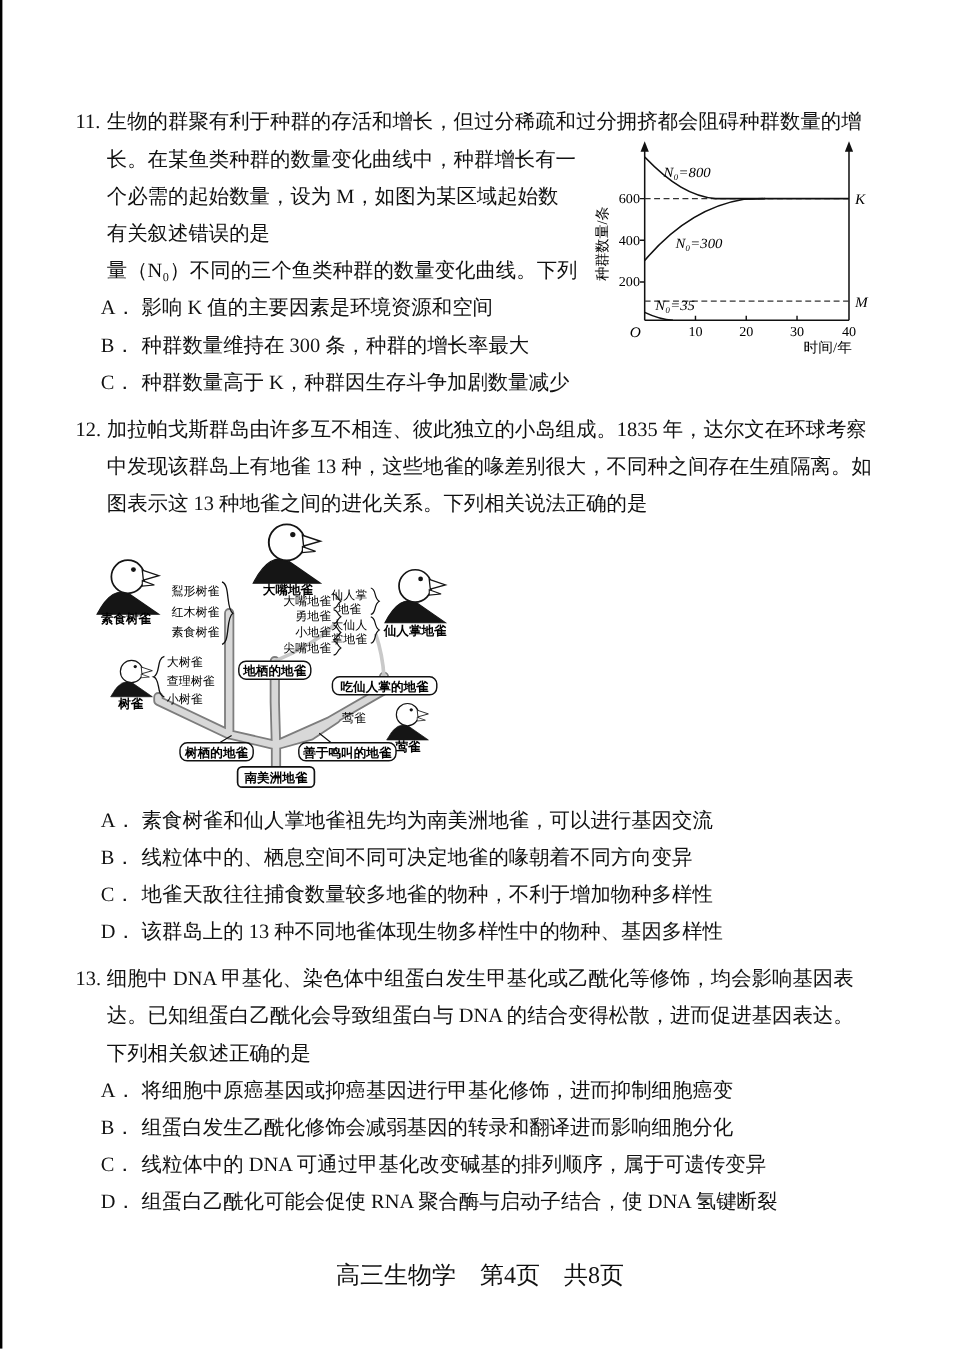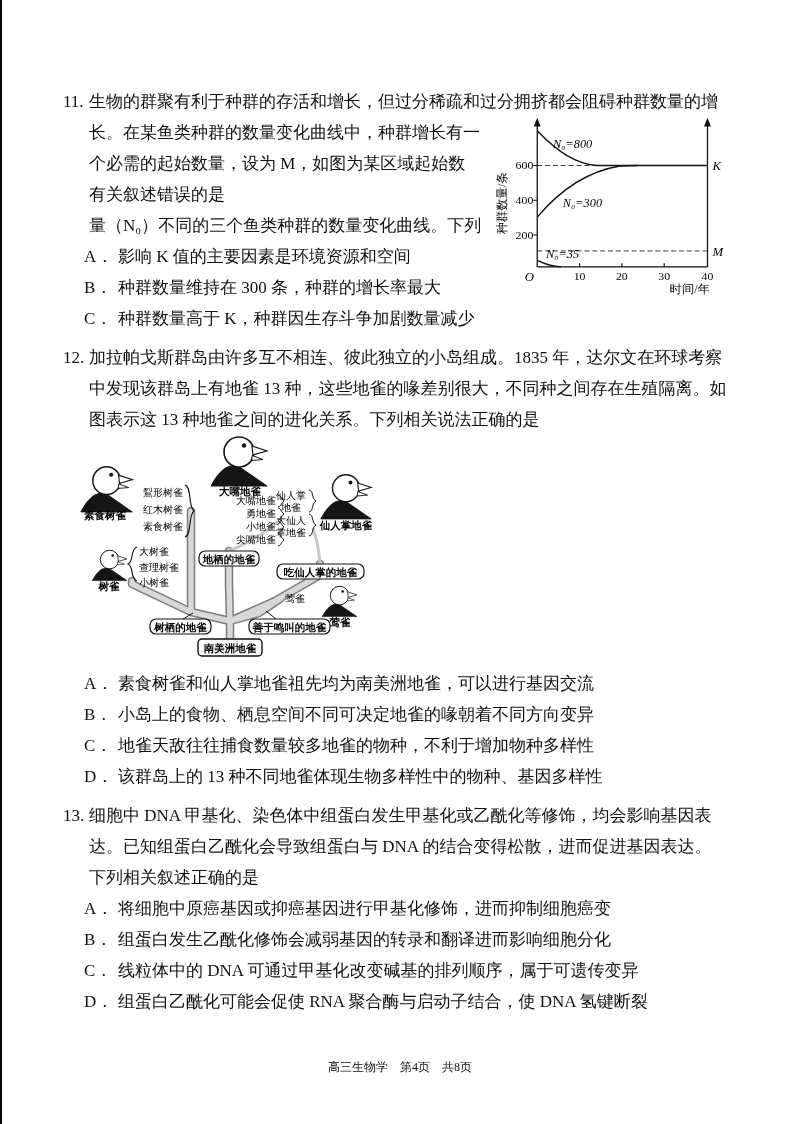--- a/index.html
+++ b/index.html
@@ -15,21 +15,21 @@
   .stem{padding-left:26px;font-size:17px;}
   .stem-line{height:31px;line-height:31px;white-space:nowrap;}
   .qnum{display:inline-block;width:26px;margin-left:-26px;}
   .option{height:31px;line-height:31px;margin-left:21px;font-size:17px;white-space:nowrap;}
   .optlabel{display:inline-block;min-width:34px;}
   .fig-spacer{float:right;width:0;height:26px;}
   .fig11{float:right;clear:right;width:248px;margin:0 0 4px 6px;}
   .fig11 svg{display:block;}
   .fig12{margin:4px 0 2px 170px;}
   .fig12 svg{display:block;}
-  .footer{position:absolute;left:0;right:0;bottom:48px;text-align:center;font-size:12px;color:#111;}
+  .footer{position:absolute;left:0;right:0;bottom:48px;text-align:center;font-size:20px;color:#111;}
   svg text{font-family:"Liberation Serif","DejaVu Serif",serif;}
 </style>
 </head>
 <body>
 
 <div class="scan-edge"></div>
 
 <div class="page">
 
   <section class="question">
@@ -167,21 +167,21 @@
           <text x="226.5" y="195.5" font-size="10.5" font-weight="bold" text-anchor="middle">善于鸣叫的地雀</text>
         </g>
         <g>
           <rect x="135" y="204" width="64" height="17" rx="4" fill="#fff" stroke="#111" stroke-width="1.4"></rect>
           <text x="167" y="216.5" font-size="10.5" font-weight="bold" text-anchor="middle">南美洲地雀</text>
         </g>
       </svg>
     </figure>
 
     <div class="option"><span class="optlabel">A．</span><span>素食树雀和仙人掌地雀祖先均为南美洲地雀，可以进行基因交流</span></div>
-    <div class="option"><span class="optlabel">B．</span><span>小岛上的食物、栖息空间不同可决定地雀的喙朝着不同方向变异</span></div>
+    <div class="option"><span class="optlabel">B．</span><span>线粒体中的、栖息空间不同可决定地雀的喙朝着不同方向变异</span></div>
     <div class="option"><span class="optlabel">C．</span><span>地雀天敌往往捕食数量较多地雀的物种，不利于增加物种多样性</span></div>
     <div class="option"><span class="optlabel">D．</span><span>该群岛上的 13 种不同地雀体现生物多样性中的物种、基因多样性</span></div>
   </section>
 
   <section class="question">
     <div class="stem">
       <div class="stem-line"><span class="qnum">13.</span><span>细胞中 DNA 甲基化、染色体中组蛋白发生甲基化或乙酰化等修饰，均会影响基因表</span></div>
       <div class="stem-line">达。已知组蛋白乙酰化会导致组蛋白与 DNA 的结合变得松散，进而促进基因表达。</div>
       <div class="stem-line">下列相关叙述正确的是</div>
     </div>

